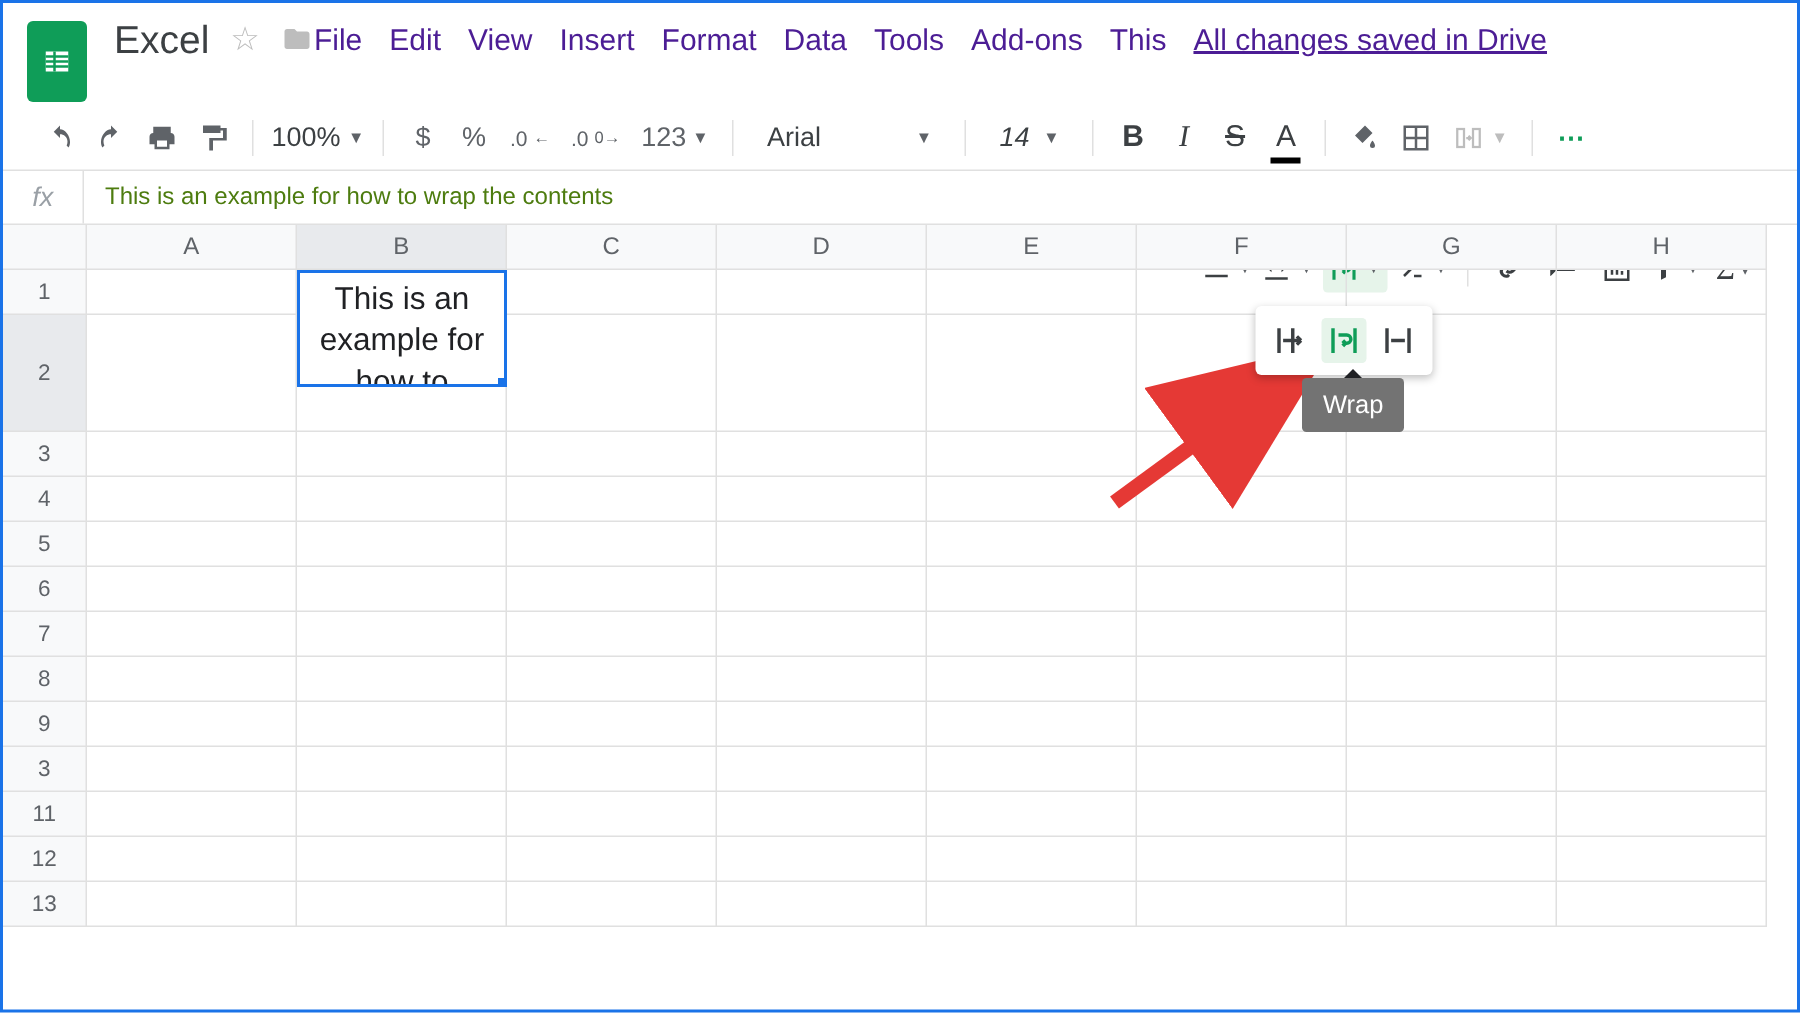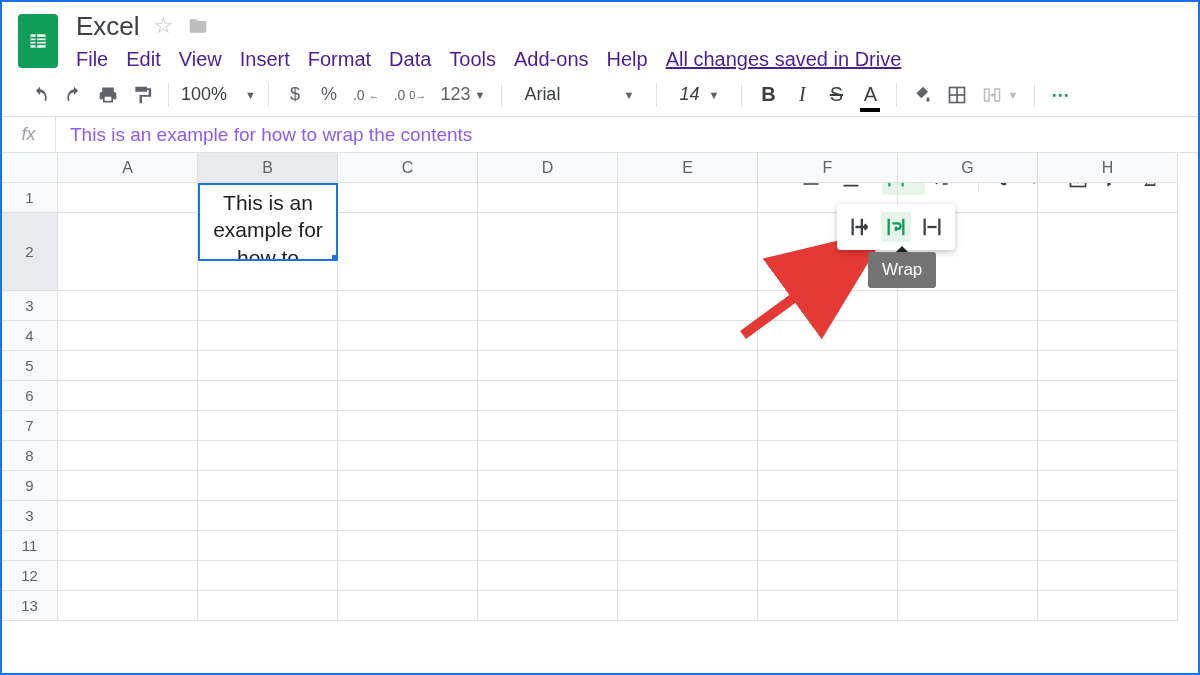--- a/index.html
+++ b/index.html
@@ -3,39 +3,39 @@
 <meta charset="utf-8">
 <style>
 * { margin:0; padding:0; box-sizing:border-box; font-family: Arial, sans-serif; }
 body { background:#fff; width:1200px; height:675px; overflow:hidden; border:2px solid #1a73e8; position:relative; }
 
 
 .header { display:flex; align-items:flex-start; padding:8px 16px 0 16px; }
 .logo { width:40px; height:54px; background:#0f9d58; border-radius:4px; position:relative; display:flex; align-items:center; justify-content:center; margin-right:18px; margin-top:4px;}
 .logo::before { content:""; position:absolute; inset:0; background:linear-gradient(#fff, #fff); mask:none; display:none;}
 .logo svg { width:22px; height:20px;}
-.title-area { display:flex; flex-direction:column; }
+.title-area { display:flex; flex-direction:row; }
 .title-row { display:flex; align-items:center; gap:14px; height:32px;}
 .doc-title { font-size:26px; color:#3c4043; letter-spacing:0;}
 .star-icon,.folder-icon { color:#bdbdbd; font-size:22px; }
 .menubar { display:flex; gap:18px; padding-top:6px; align-items:baseline;}
 .menubar span { font-size:20px; color:#4c1d95; cursor:pointer;}
 .saved { color:#5f6368; text-decoration:underline; }
 
 
 .toolbar { display:flex; align-items:center; padding:8px 16px 6px 24px; gap:6px; border-bottom:1px solid #e0e0e0; height:46px;}
 .tbtn { min-width:28px; height:30px; display:flex; align-items:center; justify-content:center; color:#5f6368; font-size:18px; cursor:pointer; border-radius:2px; padding:0 4px; gap:4px;}
 .tbtn.small { font-size:14px;}
 .tbtn.bold { font-weight:bold; font-size:20px; color:#3c4043;}
 .tbtn.italic { font-style:italic; font-size:20px; color:#3c4043; font-family:Georgia,serif;}
 .tbtn.strike { text-decoration:line-through; font-size:20px; color:#3c4043;}
 .tbtn.textcolor { position:relative; font-size:20px; color:#3c4043;}
 .tbtn.textcolor::after { content:""; position:absolute; bottom:-2px; left:4px; right:4px; height:4px; background:#000;}
 .sep { width:1px; height:24px; background:#e0e0e0; margin:0 6px;}
-.zoom { font-size:18px; color:#3c4043; display:flex; align-items:center; gap:18px;}
+.zoom { font-size:18px; color:#3c4043; display:flex; align-items:center; gap:5px;}
 .drop { font-size:11px; color:#5f6368;}
 .font-box, .size-box { border:none; font-size:18px; color:#3c4043; display:flex; align-items:center; gap:8px; padding:0 10px;}
 .font-box { min-width:130px; justify-content:space-between;}
 .size-box { min-width:60px; justify-content:space-between;font-style:italic;}
 .more-icon { color:#0f9d58; font-weight:bold; letter-spacing:2px;}
 
 
 .toolbar2 { position:absolute; top:155px; right:20px; display:flex; align-items:center; gap:6px; background:#fff; padding:6px 8px; }
 .tbtn2 { min-width:30px; height:32px; display:flex; align-items:center; justify-content:center; color:#3c4043; cursor:pointer; gap:4px; font-size:18px;}
 .wrap-active { background:#e6f4ea; border-radius:3px; padding:2px 4px;}
@@ -46,21 +46,21 @@
 .wrap-opt { width:30px; height:30px; display:flex; align-items:center; justify-content:center; cursor:pointer; border-radius:3px;}
 .wrap-opt.sel { background:#e6f4ea; }
 .wrap-opt.sel svg { color:#0f9d58;}
 
 .tooltip { position:absolute; top:250px; left:866px; background:#737373; color:#fff; padding:8px 14px; border-radius:3px; font-size:17px; z-index:10;}
 .tooltip::before { content:""; position:absolute; top:-6px; left:50%; transform:translateX(-50%); border:6px solid transparent; border-bottom-color:#202124; border-top:none;}
 
 
 .formula-bar { display:flex; align-items:center; border-bottom:1px solid #e0e0e0; height:36px;}
 .fx-box { width:54px; text-align:right; font-style:italic; color:#9aa0a6; font-size:18px; border-right:1px solid #e0e0e0; height:100%; display:flex; align-items:center; justify-content:center;}
-.formula-input { flex:1; padding:0 14px; font-size:19px; color:#8b5cf6; height:100%; display:flex; align-items:center;}
+.formula-input { flex:1; padding:0 14px; font-size:16px; color:#4d7c0f; height:100%; display:flex; align-items:center;}
 
 
 .grid { position:relative; }
 .col-headers { display:flex; height:30px; background:#fff;}
 .corner { width:56px; background:#f8f9fa; border-right:1px solid #e0e0e0; border-bottom:1px solid #e0e0e0;}
 .ch { flex:0 0 140px; text-align:center; font-size:16px; color:#5f6368; background:#f8f9fa; border-right:1px solid #e0e0e0; border-bottom:1px solid #e0e0e0; display:flex; align-items:center; justify-content:center;}
 .ch.sel { background:#e8eaed;}
 .rows { }
 .row { display:flex; height:30px;}
 .rh { width:56px; text-align:center; font-size:15px; color:#5f6368; background:#f8f9fa; border-right:1px solid #e0e0e0; border-bottom:1px solid #e0e0e0; display:flex; align-items:center; justify-content:center;}
@@ -100,21 +100,21 @@
     </div>
     <div class="menubar">
       <span>File</span>
       <span>Edit</span>
       <span>View</span>
       <span>Insert</span>
       <span>Format</span>
       <span>Data</span>
       <span>Tools</span>
       <span>Add-ons</span>
-      <span>Help</span>
+      <span>This</span>
       <span class="saved">All changes saved in Drive</span>
     </div>
   </div>
 </div>
 
 <div class="toolbar">
   <div class="tbtn">
       <svg width="20" height="20" viewBox="0 0 24 24" fill="#5f6368">
         <path d="M12 5V2L7 7l5 5V9c3 0 6 2 6 6 0 1-.3 2-.7 3l1.5 1.5C20 18 20 16 20 15c0-5-4-10-8-10z"></path>
       </svg>

